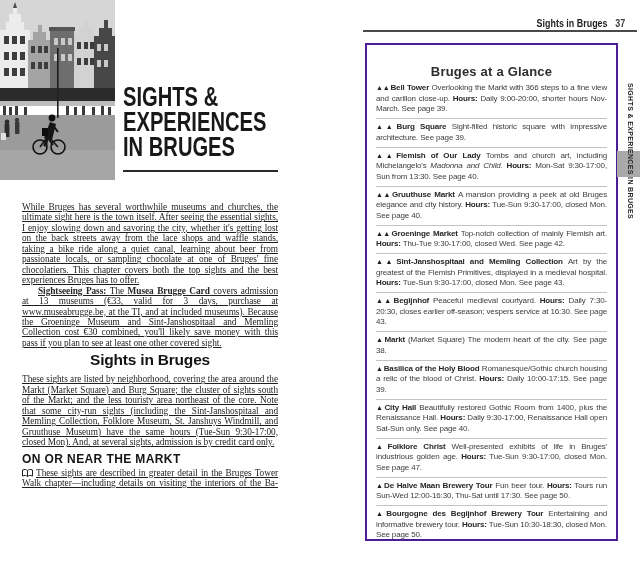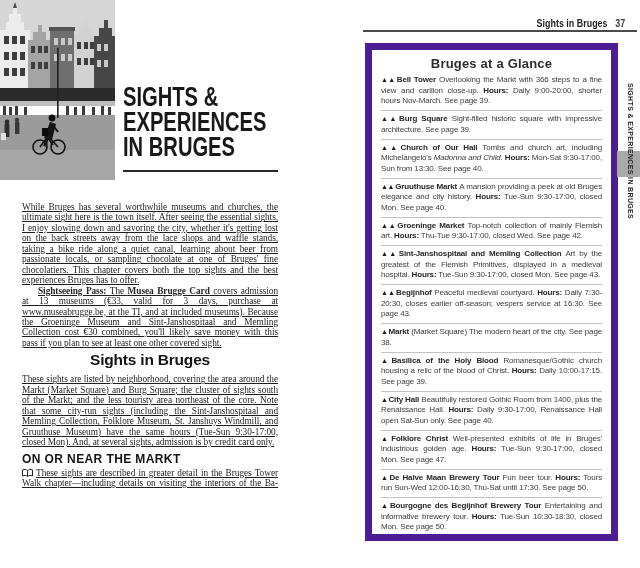--- a/index.html
+++ b/index.html
@@ -25,22 +25,22 @@
          line-height:13px;color:#141414;margin:5px 0 2px;letter-spacing:0.4px;}
   .book-icon{display:inline-block;vertical-align:-1px;margin-right:3px;}
 
   
   .running-header{position:absolute;top:17px;right:15px;font-weight:bold;font-size:10.5px;
                   color:#1f1f1f;transform:scaleX(0.85);transform-origin:right center;white-space:nowrap;}
   .pagenum{margin-left:9px;color:#3a3a3a;}
   .header-rule{position:absolute;left:363px;top:30px;width:274px;height:1.5px;background:#4a4a4a;}
 
   .glance-box{position:absolute;left:365px;top:43px;width:253px;height:498px;
-              border:7px solid #4c1d95;box-sizing:border-box;background:#fff;
-              padding:0 9px;overflow:hidden;}
+              border:2px solid #4c1d95;box-sizing:border-box;background:#fff;
+              padding:13px 9px;overflow:hidden;}
   .glance-title{text-align:center;font-weight:bold;font-size:13px;line-height:15px;
                 color:#2d2d2d;margin:6px 0 1px;letter-spacing:0.2px;}
   .glance-item{font-size:8px;line-height:10.5px;color:#3c3c3c;text-align:justify;
                padding:3px 0 3.5px;letter-spacing:-0.15px;}
   .glance-item + .glance-item{border-top:1px solid #c2c2c2;}
   .b{font-weight:bold;color:#262626;}
   .i{font-style:italic;margin-top:28px;}
   .tri{font-weight:bold;color:#1c1c1c;font-size:7px;letter-spacing:-0.5px;margin-right:1px;}
 
   
@@ -161,21 +161,21 @@
   <div class="running-header">
     <span>Sights in Bruges</span><span class="pagenum">37</span>
   </div>
   <div class="header-rule"></div>
 
   <div class="glance-box">
     <div class="glance-title">Bruges at a Glance</div>
     <div id="glance-list">
         <div class="glance-item"><span class="tri">▲▲</span><span class="b">Bell Tower </span><span>Overlooking the Markt with 366 steps to a fine view and carillon close-up. </span><span class="b">Hours:</span><span> Daily 9:00-20:00, shorter hours Nov-March. See page 39.</span></div>
         <div class="glance-item"><span class="tri">▲▲</span><span class="b">Burg Square </span><span>Sight-filled historic square with impressive architecture. See page 39.</span></div>
-        <div class="glance-item"><span class="tri">▲▲</span><span class="b">Church of Our Hall </span><span>Tombs and church art, including Michelangelo's </span><span class="i">Madonna and Child.</span><span> </span><span class="b">Hours:</span><span> Mon-Sat 9:30-17:00, Sun from 13:30. See page 40.</span></div>
+        <div class="glance-item"><span class="tri">▲▲</span><span class="b">Flemish of Our Lady </span><span>Tombs and church art, including Michelangelo's </span><span class="i">Madonna and Child.</span><span> </span><span class="b">Hours:</span><span> Mon-Sat 9:30-17:00, Sun from 13:30. See page 40.</span></div>
         <div class="glance-item"><span class="tri">▲▲</span><span class="b">Gruuthuse Markt </span><span>A mansion providing a peek at old Bruges elegance and city history. </span><span class="b">Hours:</span><span> Tue-Sun 9:30-17:00, closed Mon. See page 40.</span></div>
         <div class="glance-item"><span class="tri">▲▲</span><span class="b">Groeninge Market </span><span>Top-notch collection of mainly Flemish art. </span><span class="b">Hours:</span><span> Thu-Tue 9:30-17:00, closed Wed. See page 42.</span></div>
         <div class="glance-item"><span class="tri">▲▲</span><span class="b">Sint-Janshospitaal and Memling Collection </span><span>Art by the greatest of the Flemish Primitives, displayed in a medieval hospital. </span><span class="b">Hours:</span><span> Tue-Sun 9:30-17:00, closed Mon. See page 43.</span></div>
         <div class="glance-item"><span class="tri">▲▲</span><span class="b">Begijnhof </span><span>Peaceful medieval courtyard. </span><span class="b">Hours:</span><span> Daily 7:30-20:30, closes earlier off-season; vespers service at 16:30. See page 43.</span></div>
         <div class="glance-item"><span class="tri">▲</span><span class="b">Markt </span><span>(Market Square) The modern heart of the city. See page 38.</span></div>
         <div class="glance-item"><span class="tri">▲</span><span class="b">Basilica of the Holy Blood </span><span>Romanesque/Gothic church housing a relic of the blood of Christ. </span><span class="b">Hours:</span><span> Daily 10:00-17:15. See page 39.</span></div>
         <div class="glance-item"><span class="tri">▲</span><span class="b">City Hall </span><span>Beautifully restored Gothic Room from 1400, plus the Renaissance Hall. </span><span class="b">Hours:</span><span> Daily 9:30-17:00, Renaissance Hall open Sat-Sun only. See page 40.</span></div>
         <div class="glance-item"><span class="tri">▲</span><span class="b">Folklore Christ </span><span>Well-presented exhibits of life in Bruges' industrious golden age. </span><span class="b">Hours:</span><span> Tue-Sun 9:30-17:00, closed Mon. See page 47.</span></div>
         <div class="glance-item"><span class="tri">▲</span><span class="b">De Halve Maan Brewery Tour </span><span>Fun beer tour. </span><span class="b">Hours:</span><span> Tours run Sun-Wed 12:00-16:30, Thu-Sat until 17:30. See page 50.</span></div>
         <div class="glance-item"><span class="tri">▲</span><span class="b">Bourgogne des Begijnhof Brewery Tour </span><span>Entertaining and informative brewery tour. </span><span class="b">Hours:</span><span> Tue-Sun 10:30-18:30, closed Mon. See page 50.</span></div>

